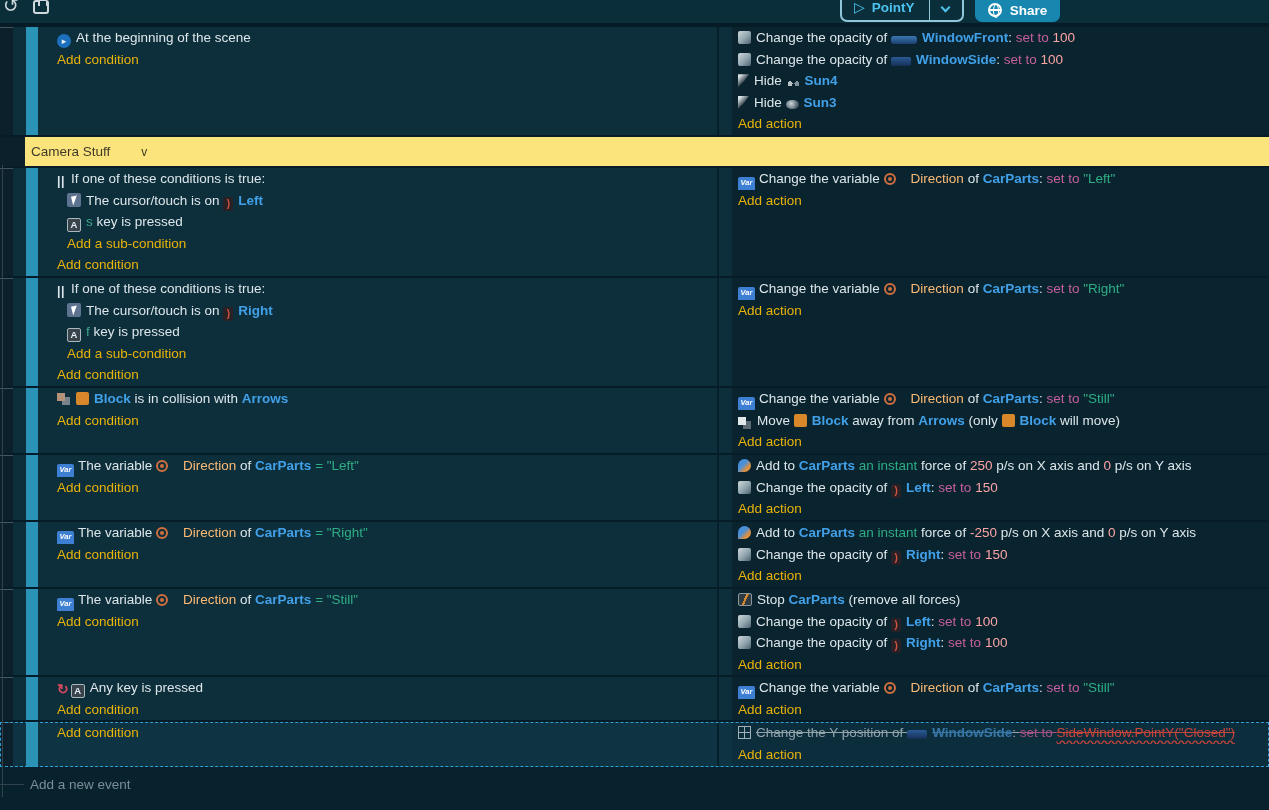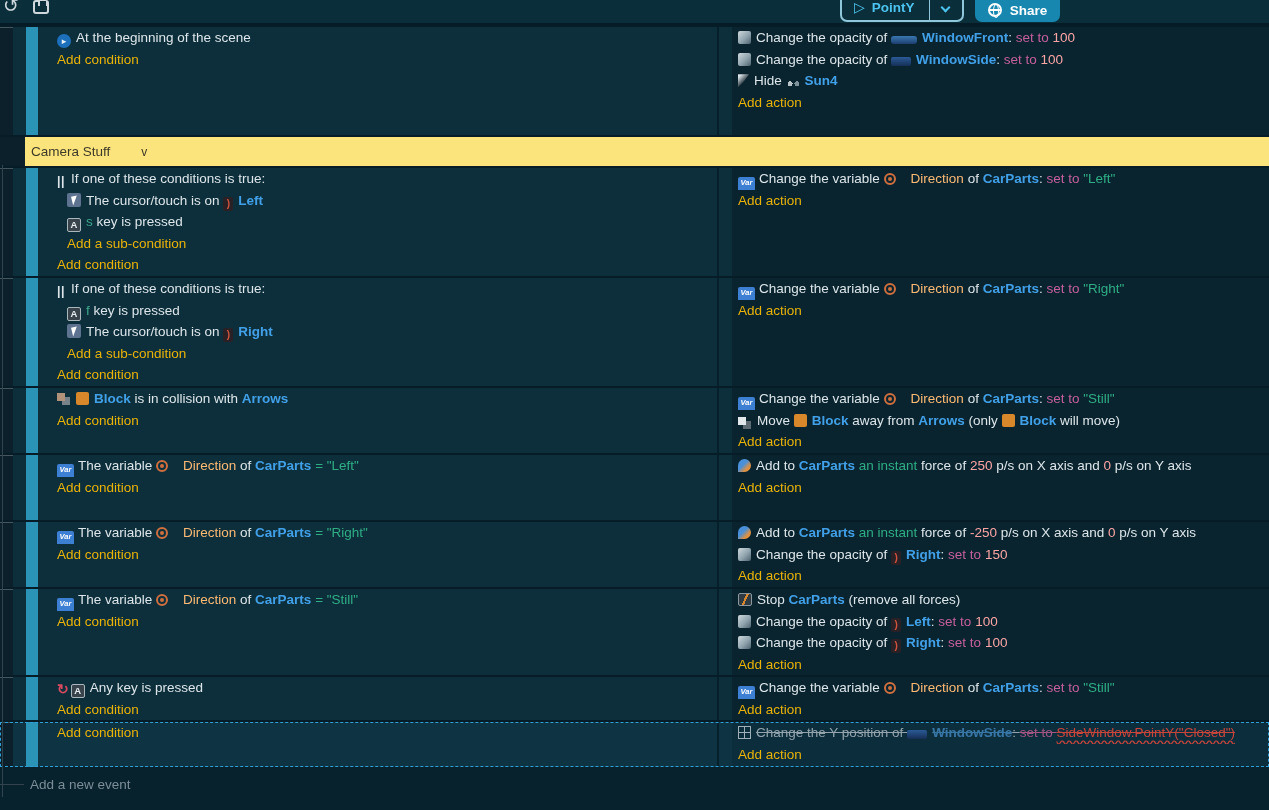--- a/index.html
+++ b/index.html
@@ -116,20 +116,21 @@
       <div class="gutter"></div>
       <div class="handle"></div>
       <div class="cond">
         <div class="line"><span class="ic ic-play-circle">▸</span><span class="seg-p">At the beginning of the scene</span></div>
         <div class="line"><span class="seg-m">Add condition</span></div>
       </div>
       <div class="act">
         <div class="line"><span class="ic ic-opacity"></span><span class="seg-p">Change the opacity of </span><span class="ic ic-window-front"></span><span class="seg-o">WindowFront</span><span class="seg-p">: </span><span class="seg-s">set to </span><span class="seg-n">100</span></div>
         <div class="line"><span class="ic ic-opacity"></span><span class="seg-p">Change the opacity of </span><span class="ic ic-window-side"></span><span class="seg-o">WindowSide</span><span class="seg-p">: </span><span class="seg-s">set to </span><span class="seg-n">100</span></div>
         <div class="line"><span class="ic ic-hide"></span><span class="seg-p">Hide </span><span class="ic ic-sun4"></span><span class="seg-o">Sun4</span></div>
+        <div class="line"><span class="ic ic-hide"></span><span class="seg-p">Hide </span><span class="ic ic-sun3"></span><span class="seg-o">Sun3</span></div>
         <div class="line"><span class="seg-m">Add action</span></div>
       </div>
     </div>
     <div class="grouprow">
       <div class="gutter"></div>
       <div class="spacer"></div>
       <div class="groupbar">
         <span>Camera Stuff</span>
         <span class="collapse">v</span>
       </div>
@@ -147,22 +148,22 @@
       <div class="act">
         <div class="line"><span class="ic ic-var">Var</span><span class="seg-p">Change the variable </span><span class="ic ic-direction"></span><span class="seg-v">Direction </span><span class="seg-p">of </span><span class="seg-o">CarParts</span><span class="seg-p">: </span><span class="seg-s">set to </span><span class="seg-q">"Left"</span></div>
         <div class="line"><span class="seg-m">Add action</span></div>
       </div>
     </div>
     <div class="evrow" style="height: 108px;">
       <div class="gutter"></div>
       <div class="handle"></div>
       <div class="cond">
         <div class="line"><span class="ic ic-or">||</span><span class="seg-p">If one of these conditions is true:</span></div>
+        <div class="line" style="padding-left: 10px;"><span class="ic ic-cursor"></span><span class="seg-p">The cursor/touch is on </span><span class="ic ic-side-obj">)</span><span class="seg-o">Right</span></div>
         <div class="line" style="padding-left: 10px;"><span class="ic ic-keyboard">A</span><span class="seg-k">f </span><span class="seg-p">key is pressed</span></div>
-        <div class="line" style="padding-left: 10px;"><span class="ic ic-cursor"></span><span class="seg-p">The cursor/touch is on </span><span class="ic ic-side-obj">)</span><span class="seg-o">Right</span></div>
         <div class="line" style="padding-left: 10px;"><span class="seg-m">Add a sub-condition</span></div>
         <div class="line"><span class="seg-m">Add condition</span></div>
       </div>
       <div class="act">
         <div class="line"><span class="ic ic-var">Var</span><span class="seg-p">Change the variable </span><span class="ic ic-direction"></span><span class="seg-v">Direction </span><span class="seg-p">of </span><span class="seg-o">CarParts</span><span class="seg-p">: </span><span class="seg-s">set to </span><span class="seg-q">"Right"</span></div>
         <div class="line"><span class="seg-m">Add action</span></div>
       </div>
     </div>
     <div class="evrow" style="height: 65px;">
       <div class="gutter"></div>
@@ -179,20 +180,21 @@
     </div>
     <div class="evrow" style="height: 65px;">
       <div class="gutter"></div>
       <div class="handle"></div>
       <div class="cond">
         <div class="line"><span class="ic ic-var">Var</span><span class="seg-p">The variable </span><span class="ic ic-direction"></span><span class="seg-v">Direction </span><span class="seg-p">of </span><span class="seg-o">CarParts </span><span class="seg-e">= </span><span class="seg-q">"Left"</span></div>
         <div class="line"><span class="seg-m">Add condition</span></div>
       </div>
       <div class="act">
         <div class="line"><span class="ic ic-force"></span><span class="seg-p">Add to </span><span class="seg-o">CarParts</span><span class="seg-q"> an instant </span><span class="seg-p">force of </span><span class="seg-n">250</span><span class="seg-p"> p/s on X axis and </span><span class="seg-n">0</span><span class="seg-p"> p/s on Y axis</span></div>
+        <div class="line"><span class="ic ic-opacity"></span><span class="seg-p">Change the opacity of </span><span class="ic ic-side-obj">)</span><span class="seg-o">Left</span><span class="seg-p">: </span><span class="seg-s">set to </span><span class="seg-n">150</span></div>
         <div class="line"><span class="seg-m">Add action</span></div>
       </div>
     </div>
     <div class="evrow" style="height: 65px;">
       <div class="gutter"></div>
       <div class="handle"></div>
       <div class="cond">
         <div class="line"><span class="ic ic-var">Var</span><span class="seg-p">The variable </span><span class="ic ic-direction"></span><span class="seg-v">Direction </span><span class="seg-p">of </span><span class="seg-o">CarParts </span><span class="seg-e">= </span><span class="seg-q">"Right"</span></div>
         <div class="line"><span class="seg-m">Add condition</span></div>
       </div>

